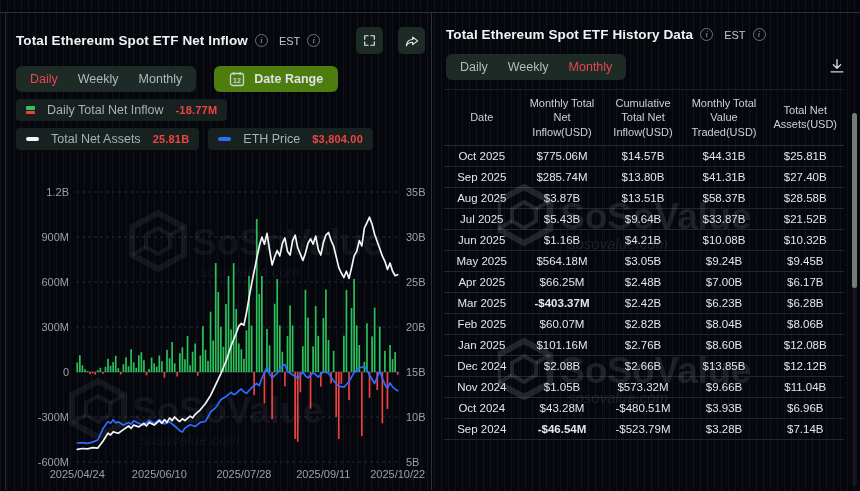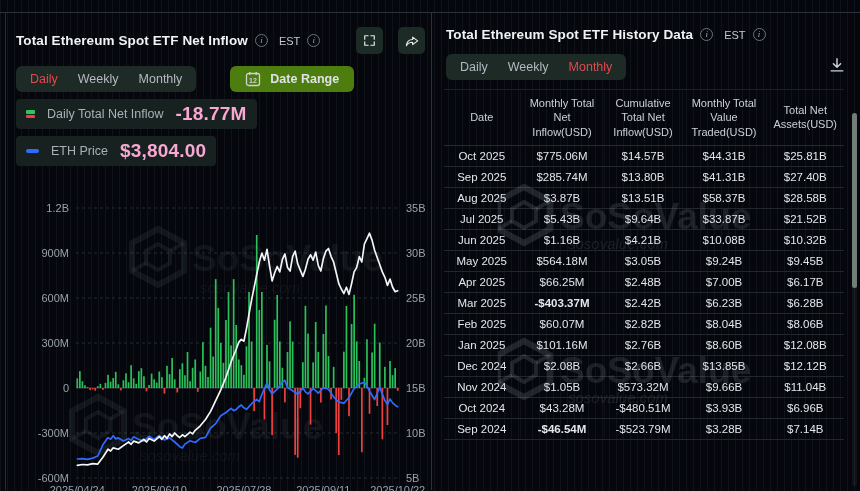--- a/index.html
+++ b/index.html
@@ -25,37 +25,37 @@
   }
   .est { font-size:11px; color:#c3c8ce; margin-left:4px; }
   .head-spacer { flex:1; }
   .sq-btn {
     width:27px; height:27px; border-radius:5px; background:#1d2b27; border:none;
     display:flex; align-items:center; justify-content:center; cursor:pointer; flex:none;
   }
   .sq-btn + .sq-btn { margin-left:8px; }
   .sq-btn svg { stroke:#e8eaec; fill:none; stroke-width:1.7; stroke-linecap:round; stroke-linejoin:round; }
 
-  .controls-row { display:flex; align-items:flex-start; margin:0 2px 4px 2px;gap:16px; }
+  .controls-row { display:flex; align-items:center; margin:0 2px 4px 2px; }
   .tabs { display:inline-flex; gap:20px; background:#1d2a26; border-radius:6px; padding:6px 14px; }
   .tab { font-size:12.5px; color:#b3b9c0; cursor:pointer; white-space:nowrap; }
   .tab.active { color:#e5484d; }
   .date-range-btn {
     display:inline-flex; align-items:center; gap:9px; background:#4d7c0f; border:none; cursor:pointer;
     border-radius:6px; padding:5px 15px; margin-left:18px; color:#dfe2e6; font-size:12.5px; font-weight:600;
   }
   .dl-btn { background:transparent; border:none; cursor:pointer; margin-left:auto; margin-right:4px; padding:2px; }
   .dl-btn svg { stroke:#ced2d6; fill:none; stroke-width:1.6; stroke-linecap:round; stroke-linejoin:round; }
 
   .legend-row { display:flex; gap:9px; margin:7px 2px 0 2px; }
   .badge {
     display:inline-flex; align-items:center; gap:12px; background:#17211f;
     border-radius:4px; padding:4px 10px; font-size:12.5px; color:#a9b0b7; white-space:nowrap;
   }
-  .badge b { color:#f9a8d4; font-size:19px; letter-spacing:0.2px; }
+  .badge b { color:#ef4444; font-size:11px; letter-spacing:0.2px; }
   .ic-inflow { display:inline-flex; flex-direction:column; gap:1px; flex:none; }
   .ic-inflow i { display:block; width:9px; height:4px; background:#2fc45c; border-radius:1px; }
   .ic-inflow i + i { height:3px; background:#ef403e; }
   .ic-dash { width:13px; height:4px; border-radius:2px; background:#f2f4f6; flex:none; }
   .ic-dash.blue { background:#2f6bff; }
 
   .chart-wrap { margin-top:5px; }
   svg#chart { display:block; }
   .axis { fill:#9aa1a9; font-size:11px; font-family:"Liberation Sans", sans-serif; }
   .gridline { stroke:#252a32; stroke-dasharray:3 3; stroke-width:1; }
@@ -130,20 +130,25 @@
       <span class="badge">
         <span class="ic-inflow">
             <i></i>
             <i></i>
           </span>
         <span>Daily Total Net Inflow</span>
         <b>-18.77M</b>
       </span>
     </div>
     <div class="legend-row">
+      <span class="badge">
+        <span class="ic-dash"></span>
+        <span>Total Net Assets</span>
+        <b>25.81B</b>
+      </span>
       <span class="badge">
         <span class="ic-dash blue"></span>
         <span>ETH Price</span>
         <b>$3,804.00</b>
       </span>
     </div>
 
     <div class="chart-wrap">
       <svg id="chart" width="414" height="327" viewBox="0 0 414 327">
         <g id="grid">

